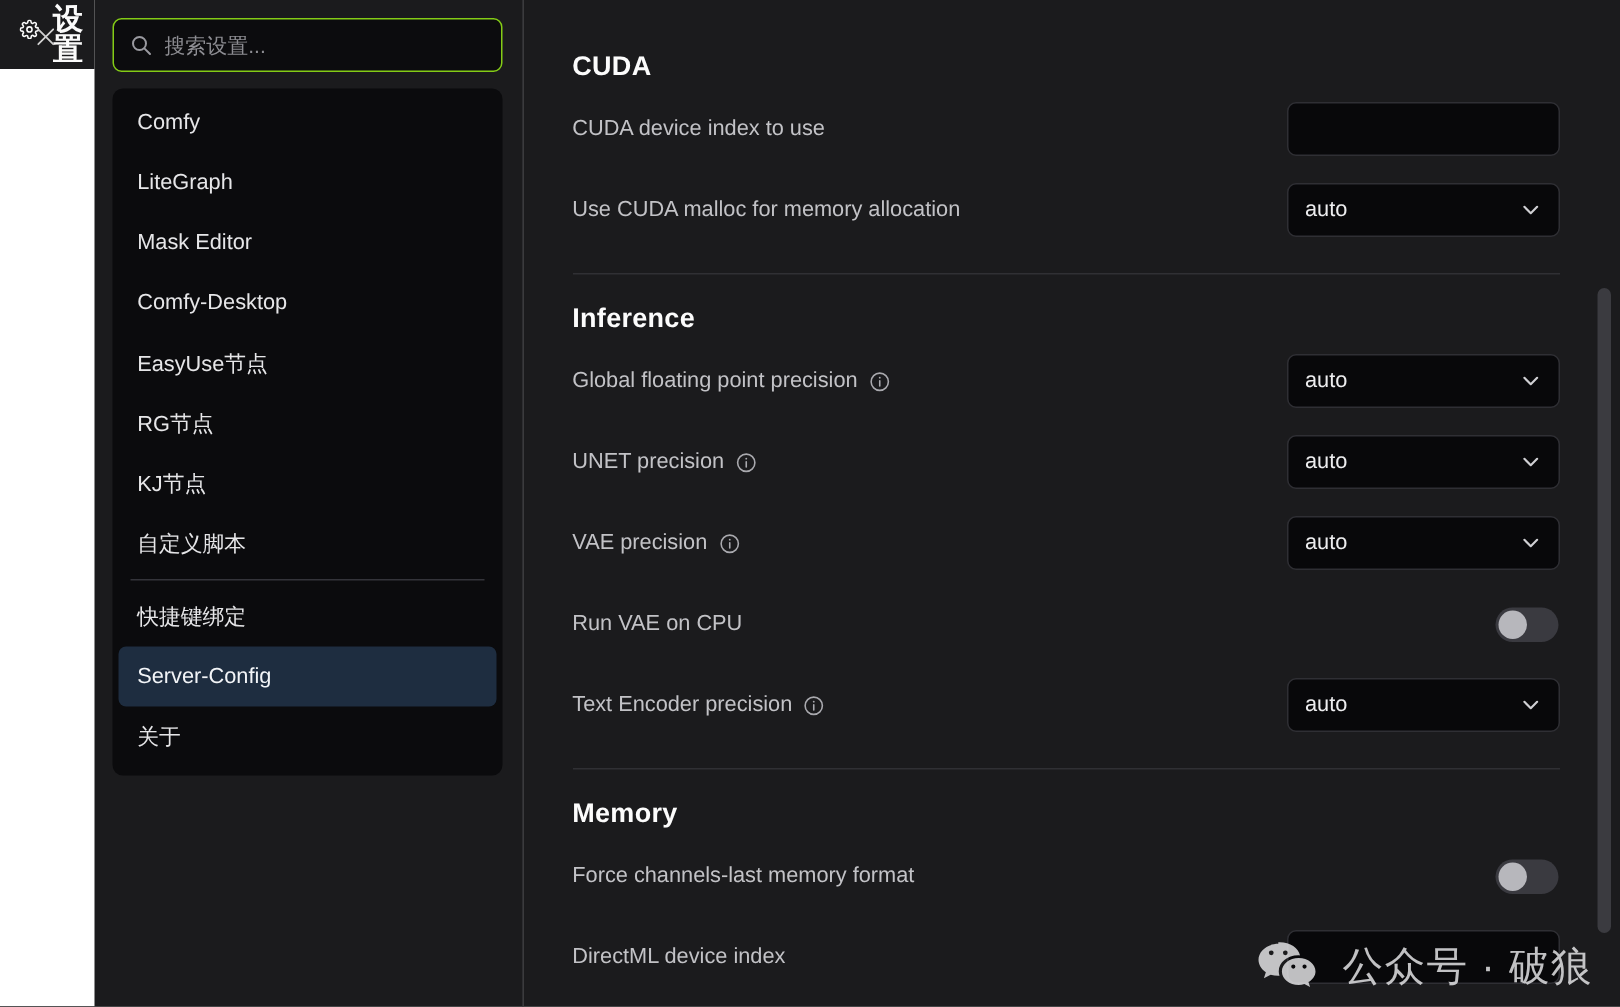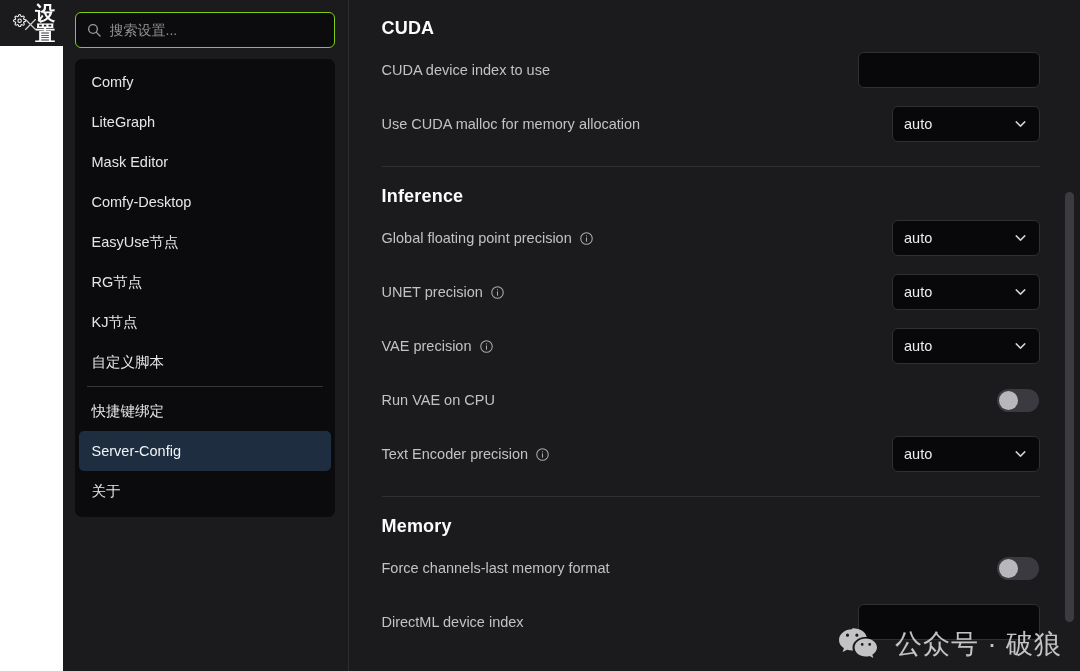--- a/index.html
+++ b/index.html
@@ -146,21 +146,21 @@
     overflow: hidden;
   }
   .main-inner {
     padding: 18px 40px 0 33px;
   }
   .section-title {
     font-size: 18px;
     font-weight: bold;
     color: #fcfcfc;
     letter-spacing: .2px;
-    margin: 0 0 4px 0;
+    margin: 16px 0 4px 0;
   }
   .section + .section .section-title { margin-top: 0; }
 
   .section-rule {
     height: 1px;
     background: #303034;
     margin: 15px 0 19px 0;
   }
 
   .row {
@@ -195,21 +195,21 @@
     border-radius: 6px;
     color: #e4e4e6;
     font-size: 14.5px;
     font-family: "Liberation Sans", sans-serif;
     padding: 0 11px;
     outline: none;
   }
 
   .select {
     position: relative;
-    width: 148px;
+    width: 182px;
     height: 36px;
     background: #08080a;
     border: 1px solid #2f2f34;
     border-radius: 6px;
     display: flex;
     align-items: center;
     padding: 0 11px;
     cursor: pointer;
   }
   .select-value {

